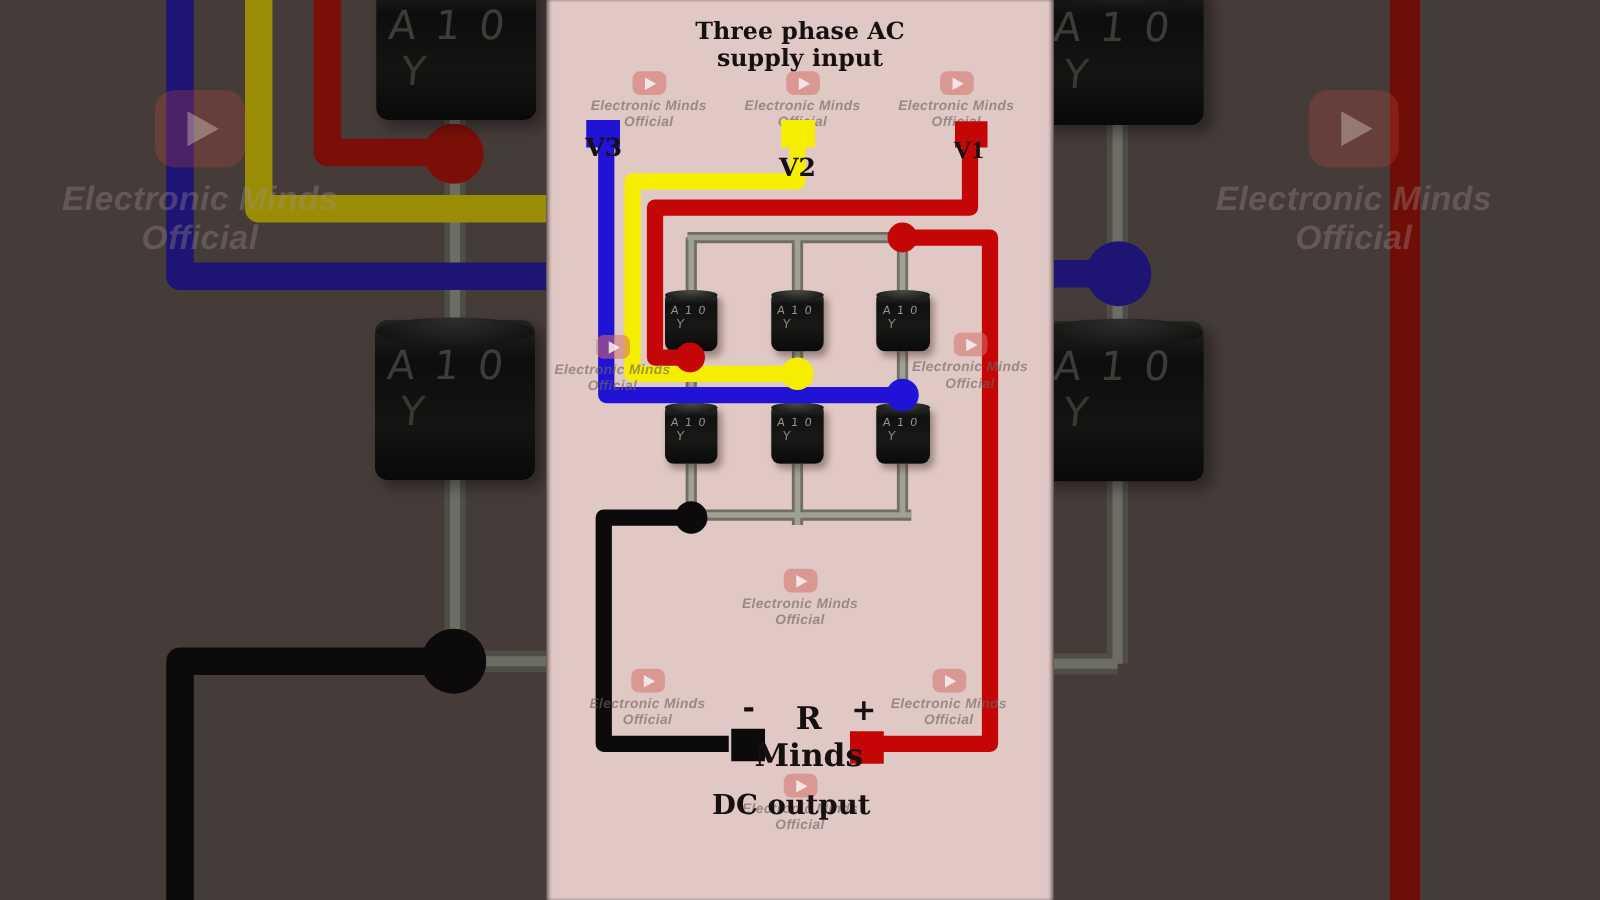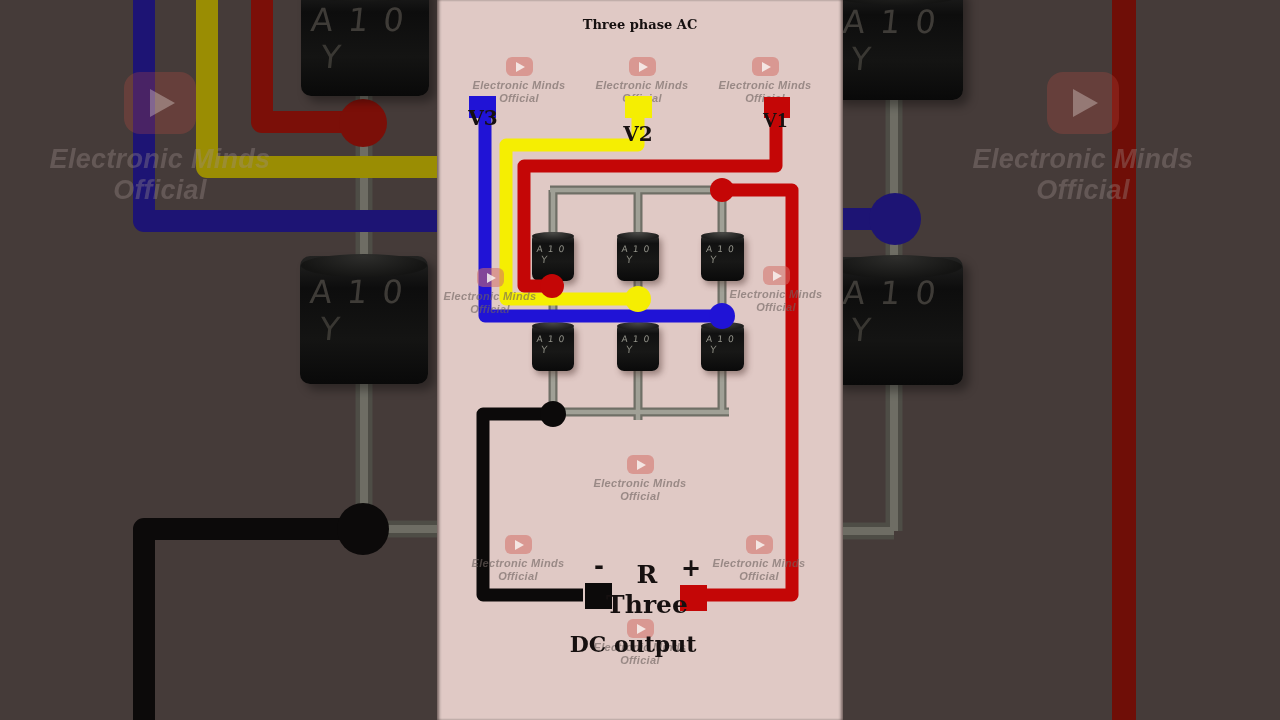--- a/index.html
+++ b/index.html
@@ -34,21 +34,21 @@
   .diode-big .d-l1 { margin-top:18px; font-size:32px; line-height:36px; letter-spacing:15px;
           color:rgba(160,152,140,.33); }
   .diode-big .d-l2 { font-size:32px; padding-left:20px; color:rgba(150,142,130,.30); }
 
   
   .sq { position:absolute; }
 
   
   .lbl { position:absolute; transform:translateX(-50%); font-weight:bold; color:#161010;
          white-space:nowrap; line-height:1.05; }
-  .lbl-title { font-size:13px; line-height:22px; text-align:center; }
+  .lbl-title { font-size:19px; line-height:22px; text-align:center; }
   .lbl-v  { font-size:20px;margin-top:40px; }
   .lbl-sign { font-size:24px; font-family:"DejaVu Sans",sans-serif; }
   .lbl-r { font-size:25px; }
   .lbl-dc { font-size:22px; }
 
   
   .wm { position:absolute; width:160px; transform:translateX(-50%); text-align:center;
         font-family:"Liberation Sans",sans-serif; font-style:italic; font-weight:bold;
         pointer-events:none; }
   .wm-icon { display:block; width:27px; height:19px; margin:0 auto 3px; position:relative;
@@ -235,23 +235,24 @@
       </div>
 
     <div class="sq" style="left:32px;  top:96px; width:27px; height:22px; background:#2013d6;"></div>
     <div class="sq" style="left:188px; top:96px; width:27px; height:22px; background:#f5ee02;"></div>
     <div class="sq" style="left:327px; top:97px; width:26px; height:21px; background:#c40606;"></div>
     <div class="sq" style="left:148px; top:583px; width:27px; height:26px; background:#0c0a0a;"></div>
     <div class="sq" style="left:243px; top:585px; width:27px; height:26px; background:#c40606;"></div>
 
     <div class="lbl lbl-title" style="left:203px; top:14px;">
       <span style="display:block;">Three phase AC</span>
+      <span style="display:block;">supply input</span>
     </div>
     <div class="lbl lbl-v" style="left:46px;  top:68px;">V3</div>
     <div class="lbl lbl-v" style="left:201px; top:84px;">V2</div>
     <div class="lbl lbl-v" style="left:338px; top:70px;font-family:Liberation Serif, serif;">V1</div>
     <div class="lbl lbl-sign" style="left:162px; top:554px;">-</div>
     <div class="lbl lbl-sign" style="left:254px; top:556px;">+</div>
     <div class="lbl lbl-r" style="left:210px; top:562px;">R</div>
-    <div class="lbl lbl-r" style="left:210px; top:592px;">Three</div>
+    <div class="lbl lbl-r" style="left:210px; top:592px;">Minds</div>
     <div class="lbl lbl-dc" style="left:196px; top:633px;">DC output</div>
   </div>
 </div>
 
 </body></html>

